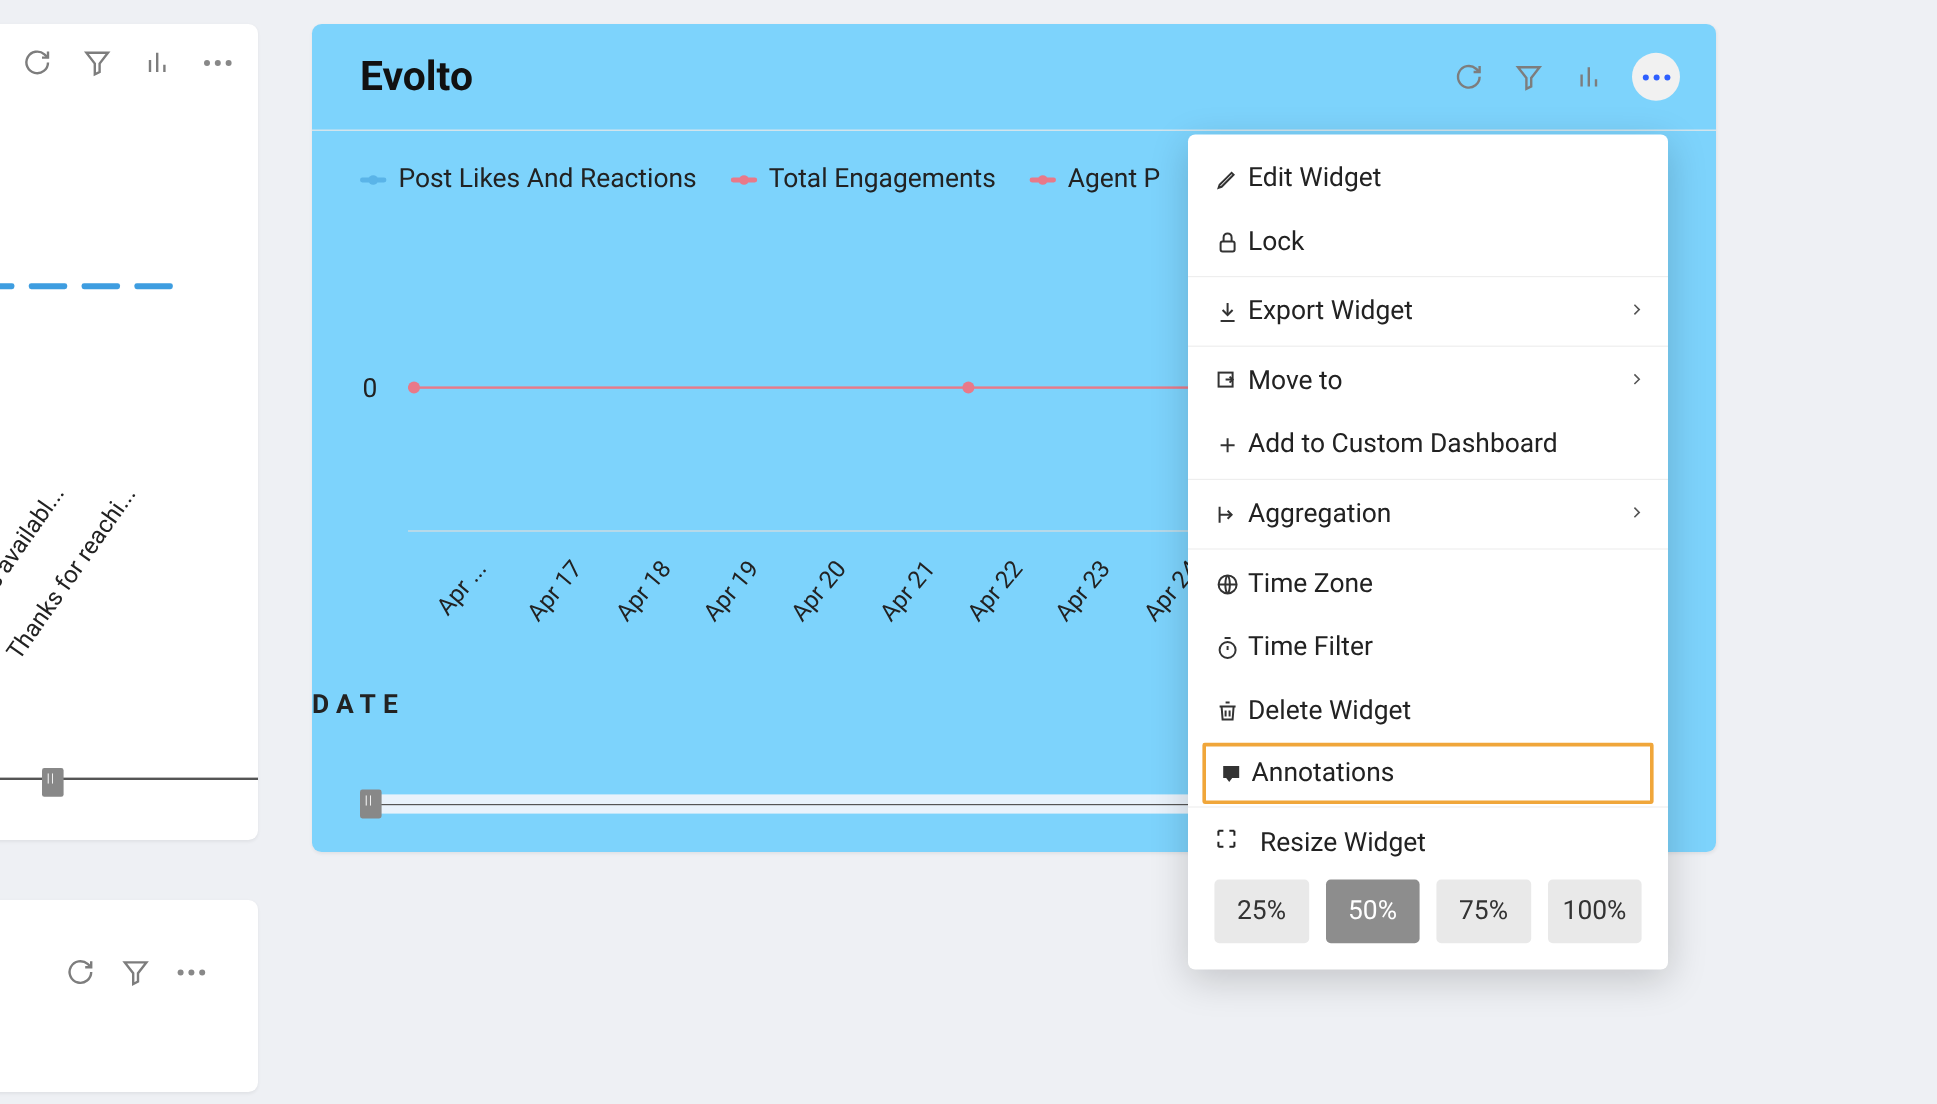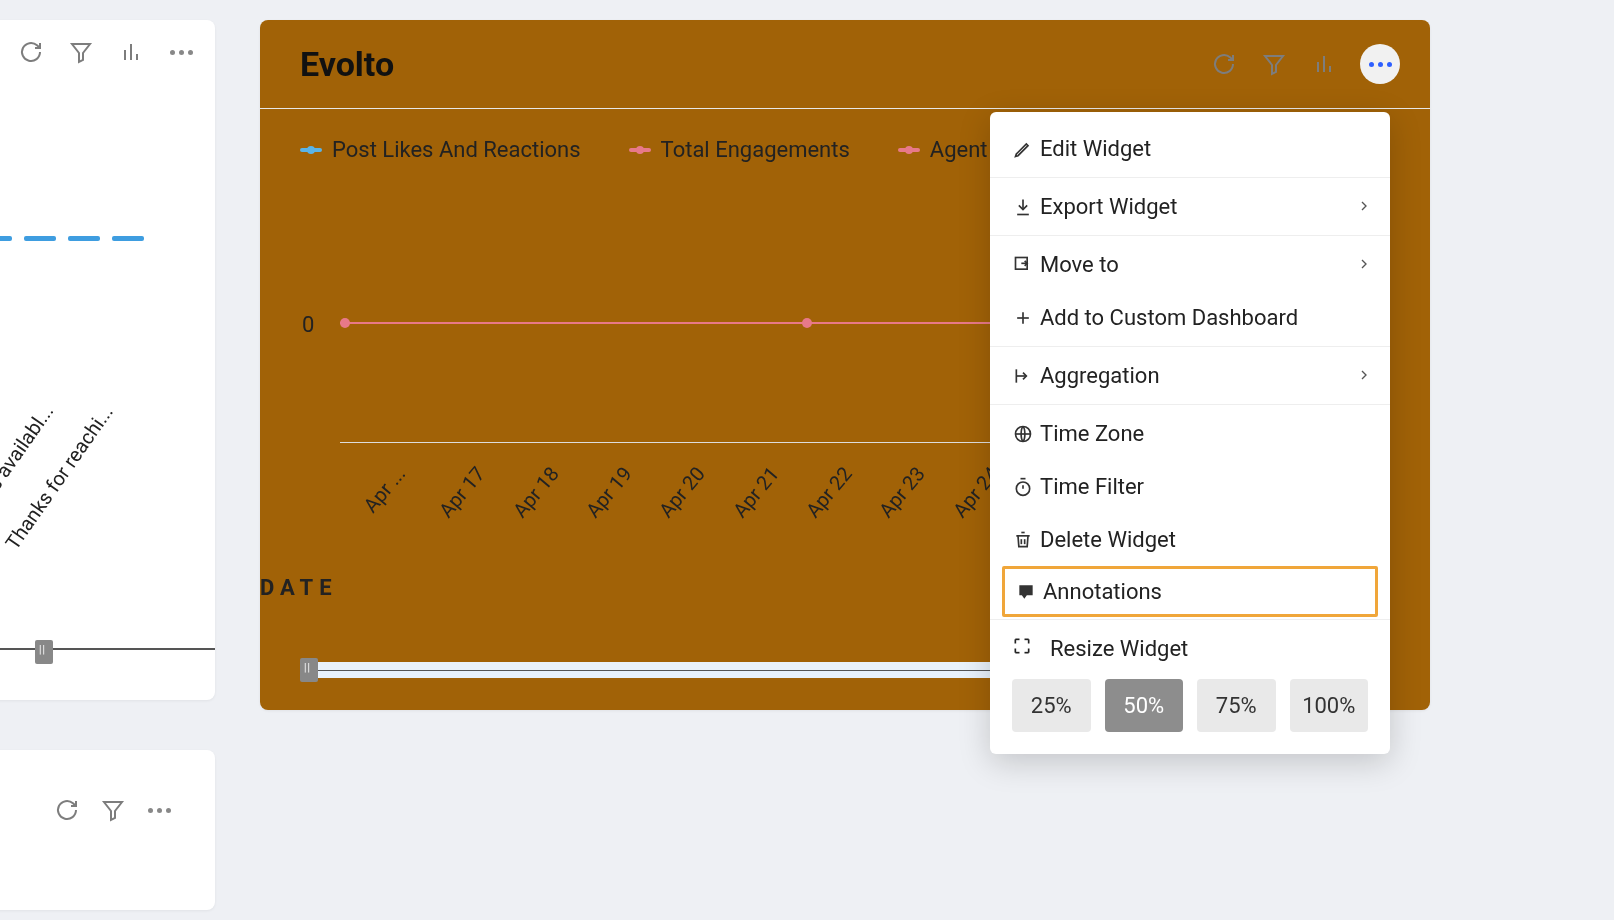--- a/index.html
+++ b/index.html
@@ -80,21 +80,21 @@
 }
 .left-widget-2 .left-toolbar { padding-top: 46px; gap: 18px; padding-right: 42px;}
 
 
 .main-widget {
   position: absolute;
   left: 260px;
   top: 20px;
   width: 1170px;
   height: 690px;
-  background: #a16207;
+  background: #7dd3fc;
   border-radius: 8px;
   box-shadow: 0 1px 3px rgba(0,0,0,0.06);
 }
 .main-header {
   display:flex;
   justify-content: space-between;
   align-items: center;
   padding: 24px 30px 24px 40px;
   border-bottom: 1px solid #e8e8e8;
 }
@@ -115,21 +115,21 @@
   width: 40px; height: 40px;
   color: #2e5fff;
 }
 .more-active .dot { background:#2e5fff;}
 .dots { display:flex; gap:4px;}
 .dot { width:5px; height:5px; background:#888; border-radius:50%;}
 
 
 .legend {
   display:flex;
-  gap: 48px;
+  gap: 28px;
   padding: 28px 40px 0 40px;
   font-size: 22px;
   color:#222;
 }
 .legend-item { display:flex; align-items:center; gap: 10px;}
 .legend-marker {
   width: 22px; height: 4px; border-radius:2px; position:relative;
 }
 .legend-marker::after {
   content:""; position:absolute; left:50%; top:50%; transform:translate(-50%,-50%);
@@ -422,20 +422,29 @@
 
   <div class="menu">
     <div class="menu-item">
       <span class="micon">
           <svg width="20" height="20" viewBox="0 0 24 24" fill="none" stroke="currentColor" stroke-width="2">
             <path d="M3 21l3-1 12-12-2-2L4 18l-1 3z"></path>
           </svg>
         </span>
       <span>Edit Widget</span>
     </div>
+    <div class="menu-item">
+      <span class="micon">
+          <svg width="20" height="20" viewBox="0 0 24 24" fill="none" stroke="currentColor" stroke-width="2">
+            <rect x="5" y="11" width="14" height="10" rx="2"></rect>
+            <path d="M8 11V7a4 4 0 0 1 8 0v4"></path>
+          </svg>
+        </span>
+      <span>Lock</span>
+    </div>
     <div class="menu-divider"></div>
     <div class="menu-item">
       <span class="micon">
           <svg width="20" height="20" viewBox="0 0 24 24" fill="none" stroke="currentColor" stroke-width="2">
             <path d="M12 3v12"></path>
             <path d="M7 10l5 5 5-5"></path>
             <path d="M5 21h14"></path>
           </svg>
         </span>
       <span>Export Widget</span>

